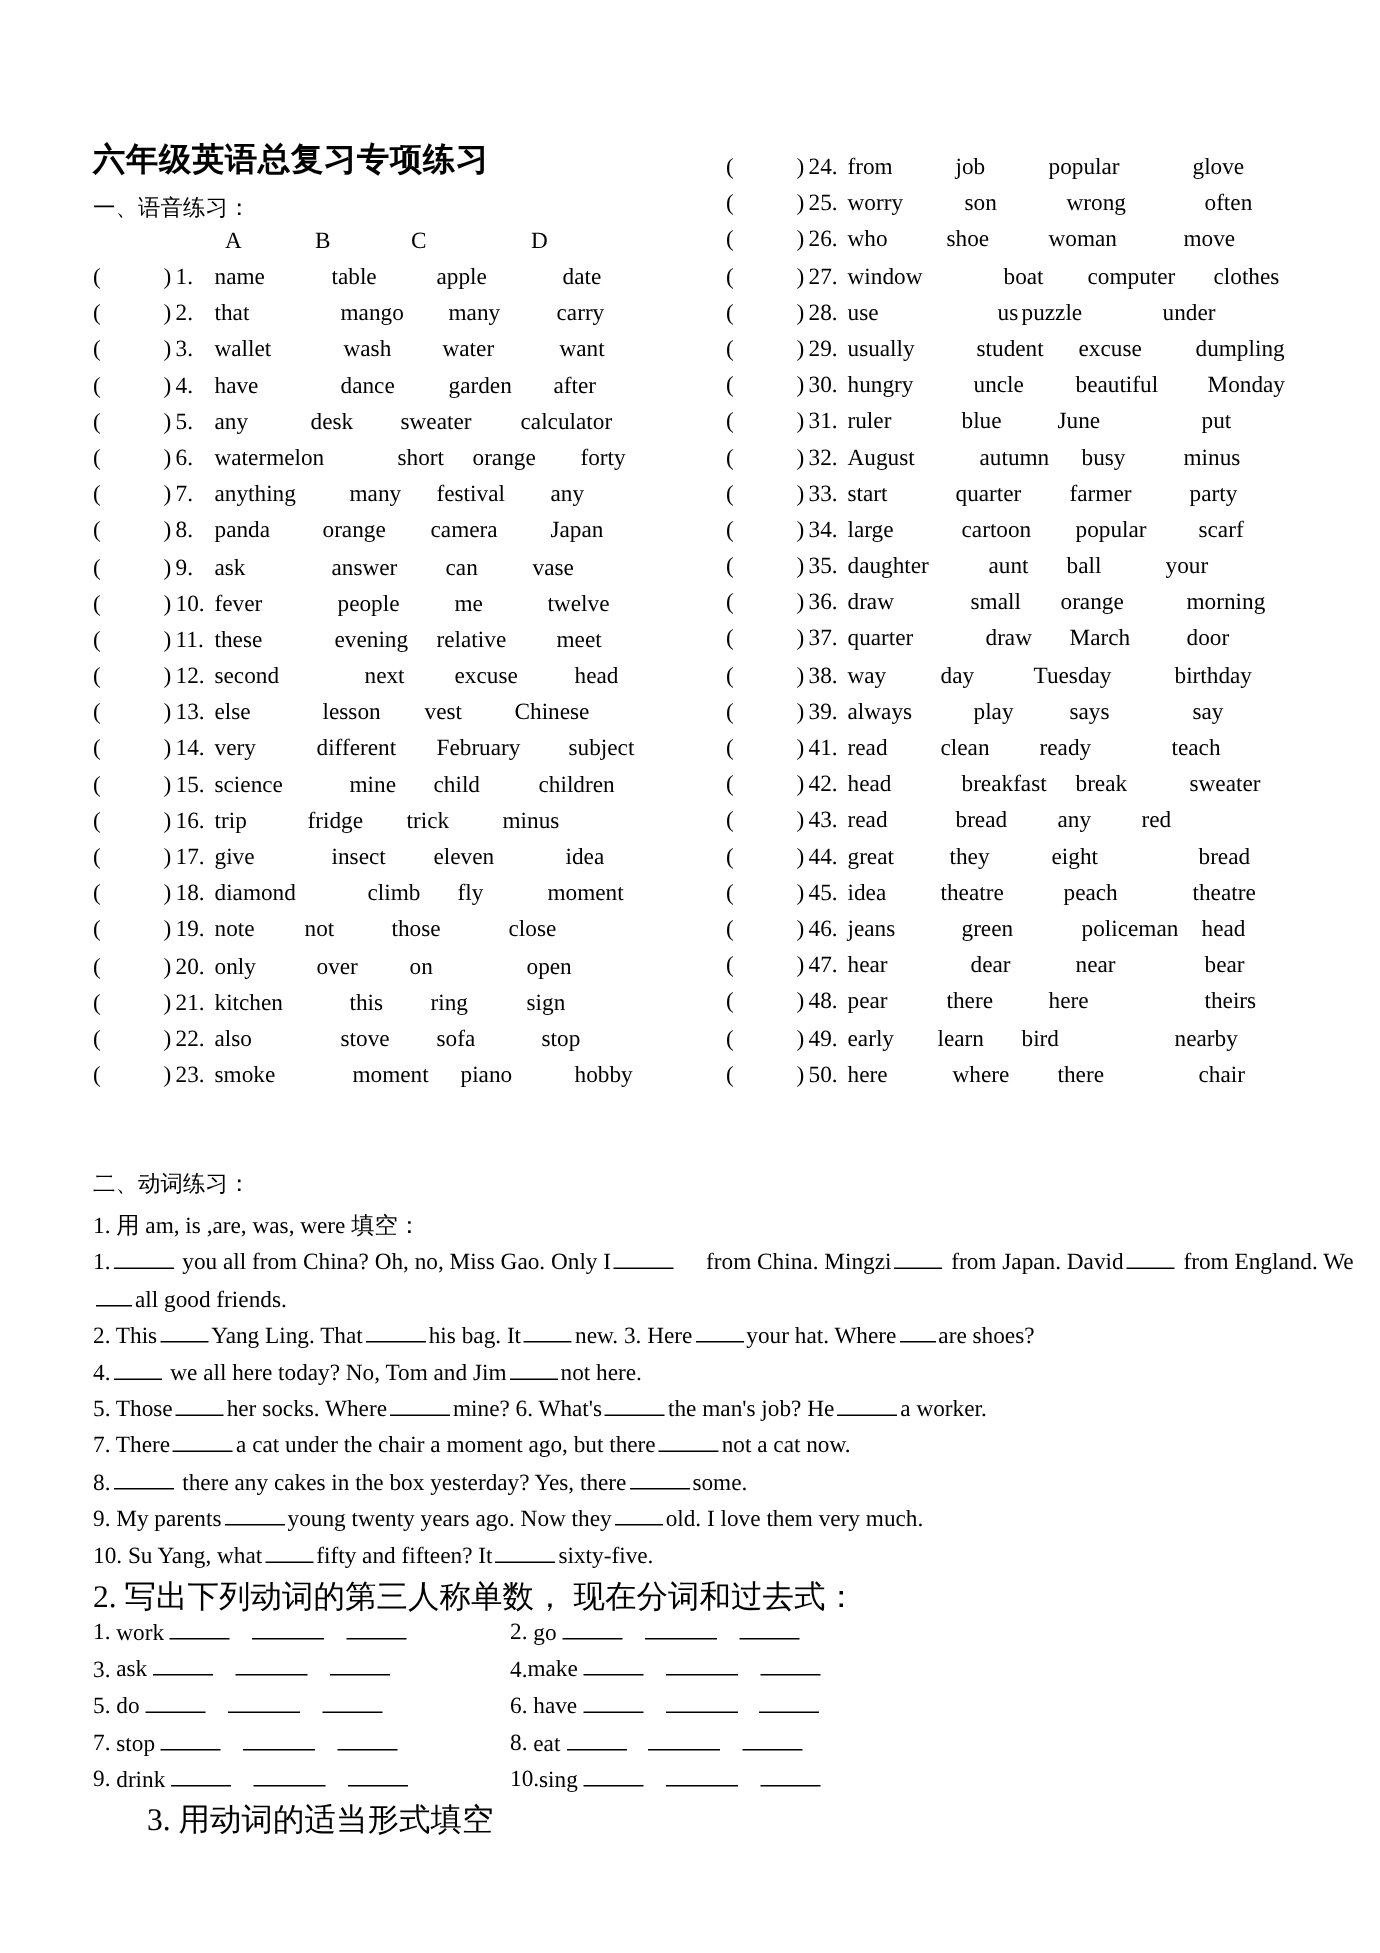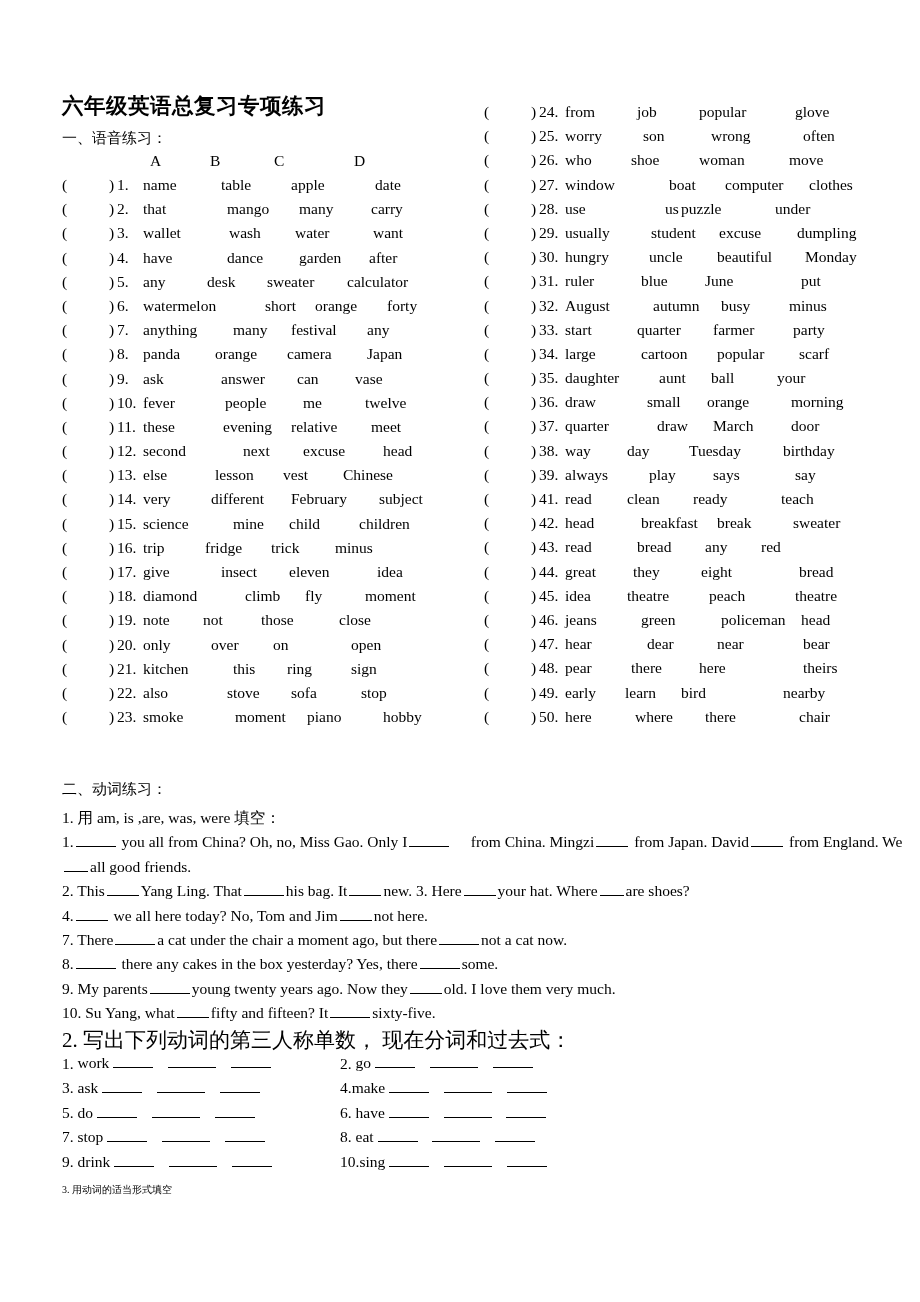--- a/index.html
+++ b/index.html
@@ -135,22 +135,23 @@
     white-space: nowrap;
   }
   .conj-left  { left: 0px; }
   .conj-right { left: 278px; }
   .conj-item .verb-word { display: inline-block; }
   .conj-item .blank { margin: 0 3px 0 4px; }
 
   #last-heading {
     margin-top: 1px;
     white-space: nowrap;
-    font-size: 10px;
+    font-size: 21px;
     line-height: 25px;
+    margin-left: 36px;
   }
 </style>
 </head>
 <body>
 
 <div class="page">
 
   <div id="doc-title">六年级英语总复习专项练习</div>
 
   <div class="section-heading" id="section-1-heading">一、语音练习：</div>
@@ -617,20 +618,21 @@
   <div id="verb-section">
 
     <div class="verb-line">1. 用 am, is ,are, was, were  填空：</div>
 
     <div class="verb-para"><span>1.</span><span class="blank b-m"></span> <span>you all from China? Oh, no, Miss Gao. Only I</span><span class="blank b-m"></span>&nbsp;&nbsp;&nbsp;&nbsp; <span>from China. Mingzi</span><span class="blank b-s"></span> <span>from Japan. David</span><span class="blank b-s"></span> <span>from England. We</span><span class="blank b-xs"></span><span>all good friends.</span></div>
 
     <div class="verb-line"><span>2. This</span><span class="blank b-s"></span><span>Yang Ling. That</span><span class="blank b-m"></span><span>his bag. It</span><span class="blank b-s"></span><span>new. 3. Here</span><span class="blank b-s"></span><span>your hat. Where</span><span class="blank b-xs"></span><span>are shoes?</span></div>
 
     <div class="verb-line"><span>4.</span><span class="blank b-s"></span> <span>we all here today? No, Tom and Jim</span><span class="blank b-s"></span><span>not here.</span></div>
 
+    <div class="verb-line"><span>5. Those</span><span class="blank b-s"></span><span>her socks. Where</span><span class="blank b-m"></span><span>mine? 6. What's</span><span class="blank b-m"></span><span>the man's job? He</span><span class="blank b-m"></span><span>a worker.</span></div>
 
     <div class="verb-line"><span>7. There</span><span class="blank b-m"></span><span>a cat under the chair a moment ago, but there</span><span class="blank b-m"></span><span>not a cat now.</span></div>
 
     <div class="verb-line"><span>8.</span><span class="blank b-m"></span> <span>there any cakes in the box yesterday? Yes, there</span><span class="blank b-m"></span><span>some.</span></div>
 
     <div class="verb-line"><span>9. My parents</span><span class="blank b-m"></span><span>young twenty years ago. Now they</span><span class="blank b-s"></span><span>old. I love them very much.</span></div>
 
     <div class="verb-line"><span>10. Su Yang, what</span><span class="blank b-s"></span><span>fifty and fifteen? It</span><span class="blank b-m"></span><span>sixty-five.</span></div>
 
     <div id="conj-heading">2. 写出下列动词的第三人称单数，  现在分词和过去式：</div>

